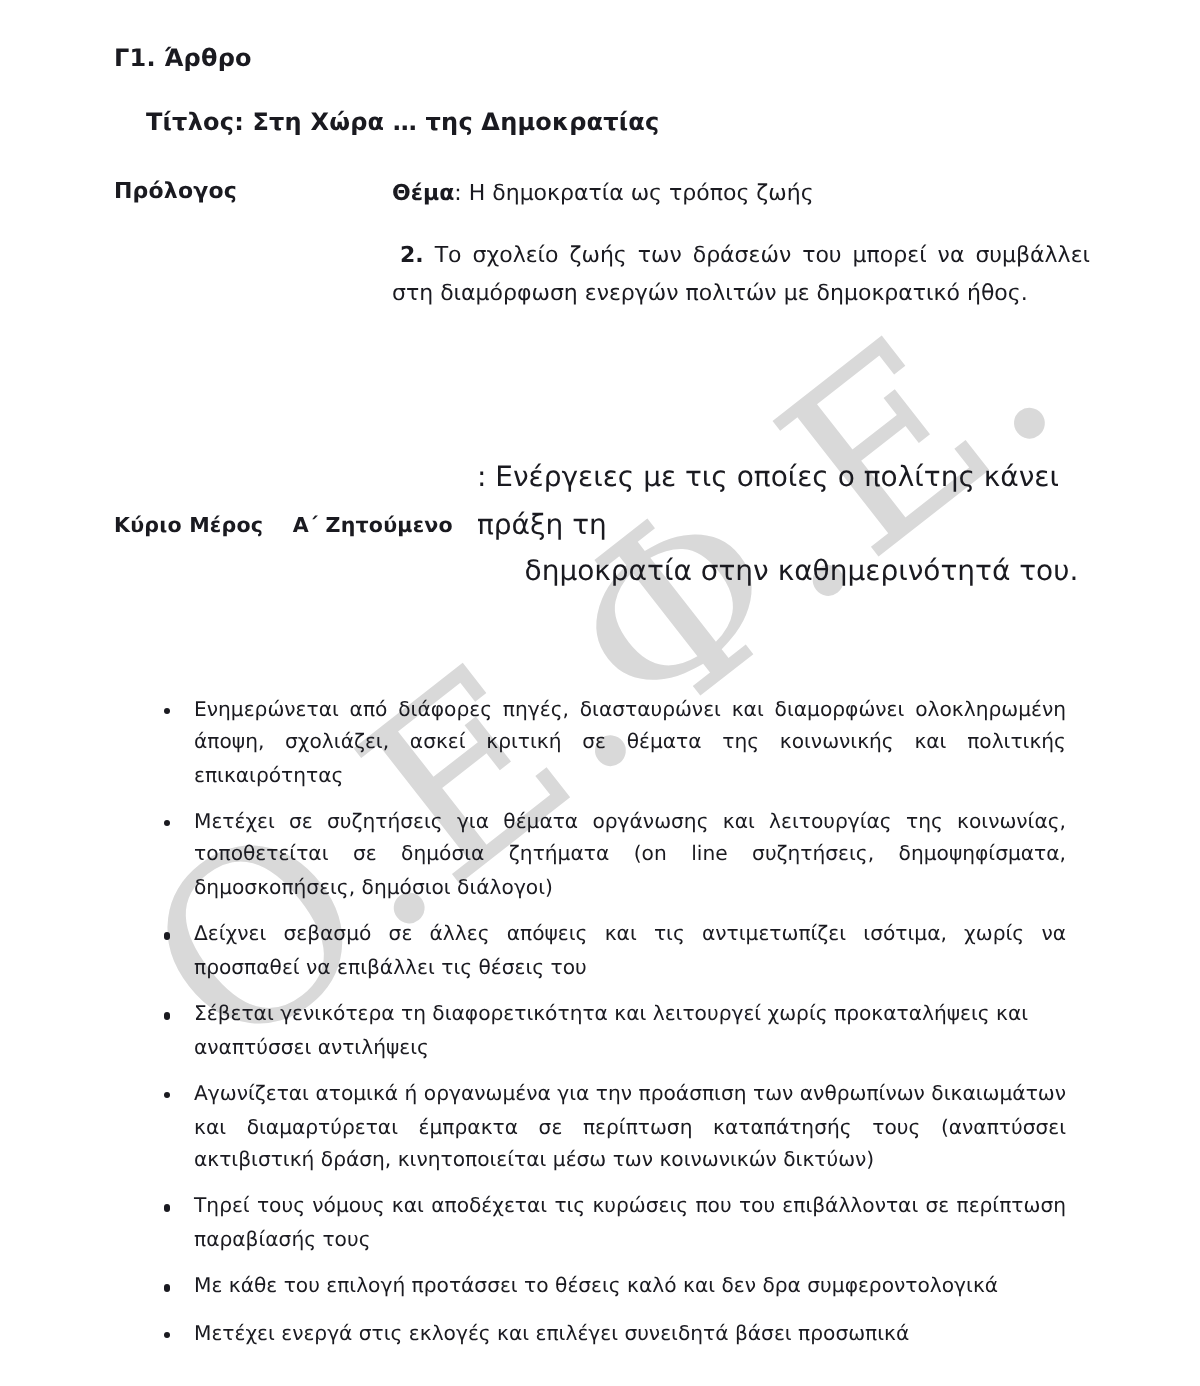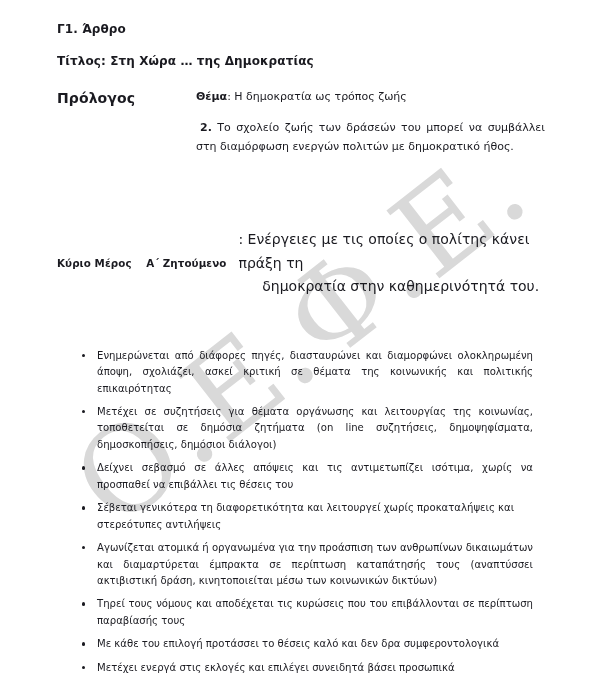--- a/index.html
+++ b/index.html
@@ -50,30 +50,30 @@
     box-sizing: border-box;
     padding: 22px 55px 0 57px;
   }
 
   .heading-row {
     font-weight: bold;
     font-size: 12px;
     margin: 0 0 18px 0;
     letter-spacing: 0.1px;
   }
-  .heading-row.title-row { margin-bottom: 20px; }
+  .heading-row.title-row { margin-bottom: 20px; margin-left: 16px; }
 
   
   .split-row {
     display: flex;
     align-items: flex-start;
   }
   .split-label {
     font-weight: bold;
-    font-size: 14px;
+    font-size: 11px;
     line-height: 1.45;
     flex: 0 0 auto;
     width: 139px;
     letter-spacing: 0.1px;
   }
   .split-body {
     flex: 1 1 auto;
     min-width: 0;
   }
 
@@ -177,20 +177,20 @@
     <div id="main-part-body">
       <span id="main-part-line1"> : Ενέργειες με τις οποίες ο πολίτης κάνει πράξη τη</span>
       <span id="main-part-line2">δημοκρατία στην καθημερινότητά του.</span>
     </div>
   </div>
 
   <ul id="bullet-list">
     <li>Ενημερώνεται από διάφορες πηγές, διασταυρώνει και διαμορφώνει ολοκληρωμένη άποψη, σχολιάζει, ασκεί κριτική σε θέματα της κοινωνικής και πολιτικής επικαιρότητας</li>
     <li>Μετέχει σε συζητήσεις για θέματα οργάνωσης και λειτουργίας της κοινωνίας, τοποθετείται σε δημόσια ζητήματα (on line συζητήσεις, δημοψηφίσματα, δημοσκοπήσεις, δημόσιοι διάλογοι)</li>
     <li>Δείχνει σεβασμό σε άλλες απόψεις και τις αντιμετωπίζει ισότιμα, χωρίς να προσπαθεί να επιβάλλει τις θέσεις του</li>
-    <li class="no-justify">Σέβεται γενικότερα τη διαφορετικότητα και λειτουργεί χωρίς προκαταλήψεις και στερεότυπες αντιλήψεις</li>
+    <li class="no-justify">Σέβεται γενικότερα τη διαφορετικότητα και λειτουργεί χωρίς προκαταλήψεις και αναπτύσσει αντιλήψεις</li>
     <li>Αγωνίζεται ατομικά ή οργανωμένα για την προάσπιση των ανθρωπίνων δικαιωμάτων και διαμαρτύρεται έμπρακτα σε περίπτωση καταπάτησής τους (αναπτύσσει ακτιβιστική δράση, κινητοποιείται μέσω των κοινωνικών δικτύων)</li>
     <li>Τηρεί τους νόμους και αποδέχεται τις κυρώσεις που του επιβάλλονται σε περίπτωση παραβίασής τους</li>
     <li>Με κάθε του επιλογή προτάσσει το θέσεις καλό και δεν δρα συμφεροντολογικά</li>
     <li>Μετέχει ενεργά στις εκλογές και επιλέγει συνειδητά βάσει προσωπικά</li>
   </ul>
 
 </div>
 
 </body></html>

